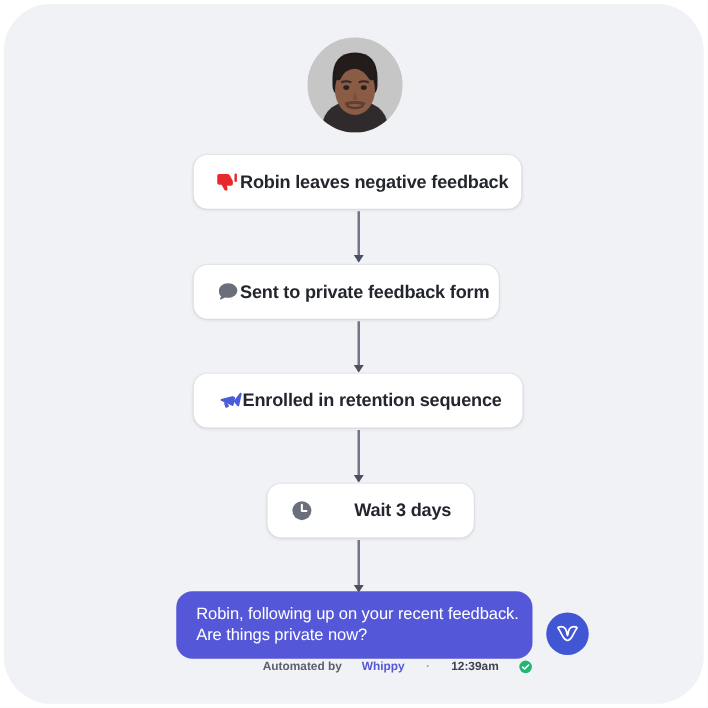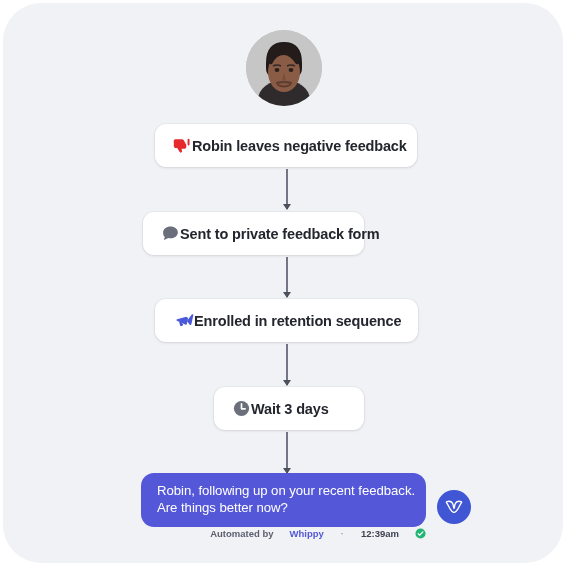--- a/index.html
+++ b/index.html
@@ -37,23 +37,23 @@
   .node .label{
     font-size:14.5px;
     font-weight:700;
     color:#24262e;
     letter-spacing:-0.15px;
     white-space:nowrap;
   }
   .ico{width:19px;height:19px;display:block;flex:0 0 19px;}
 
   #node1{left:152px; top:121px; width:262px;}
-  #node2{left:140px; top:209px; width:221px;text-align:right;}
+  #node2{left:152px; top:209px; width:244px;text-align:right;}
   #node3{left:152px; top:296px; width:263px;padding-left:20px;}
-  #node4{left:211px; top:384px; width:150px;}
+  #node4{left:211px; top:384px; width:165px;justify-content:space-between;}
 
   
   .conn{position:absolute; left:283px; width:2px; background:#717585;}
   .conn::after{
     content:""; position:absolute; left:-3.5px; bottom:-1px;
     width:0;height:0;
     border-left:4.5px solid transparent;
     border-right:4.5px solid transparent;
     border-top:6px solid #4b4f60;
   }
@@ -161,21 +161,21 @@
     <span class="label">Wait 3 days</span>
   </div>
 
   <div class="conn" id="c1"></div>
   <div class="conn" id="c2"></div>
   <div class="conn" id="c3"></div>
   <div class="conn" id="c4"></div>
 
   <div class="bubble">
     <p>Robin, following up on your recent feedback.</p>
-    <p>Are things better now?</p>
+    <p>Are things private now?</p>
   </div>
 
   <div class="logo">
     <svg width="22" height="22" viewBox="0 0 24 24" xmlns="http://www.w3.org/2000/svg">
       <path d="M4.2 6.2c2.6-.9 4.9-.3 6.1 1.6.7 1.1 1 2.6 1.2 4.2.1.9.2 1.6.5 1.6s.4-.7.5-1.6c.2-1.6.5-3.1 1.2-4.2 1.2-1.9 3.5-2.5 6.1-1.6.5.2.6.7.3 1.1-1.6 2.3-2.7 4.9-4 7.1-1 1.7-2.2 3-3.6 3.4h-1c-1.4-.4-2.6-1.7-3.6-3.4-1.3-2.2-2.4-4.8-4-7.1-.3-.4-.2-.9.3-1.1z" fill="none" stroke="#ffffff" stroke-width="1.5" stroke-linejoin="round"></path>
     </svg>
   </div>
 
   <div class="footer">
     <span>Automated by</span>

